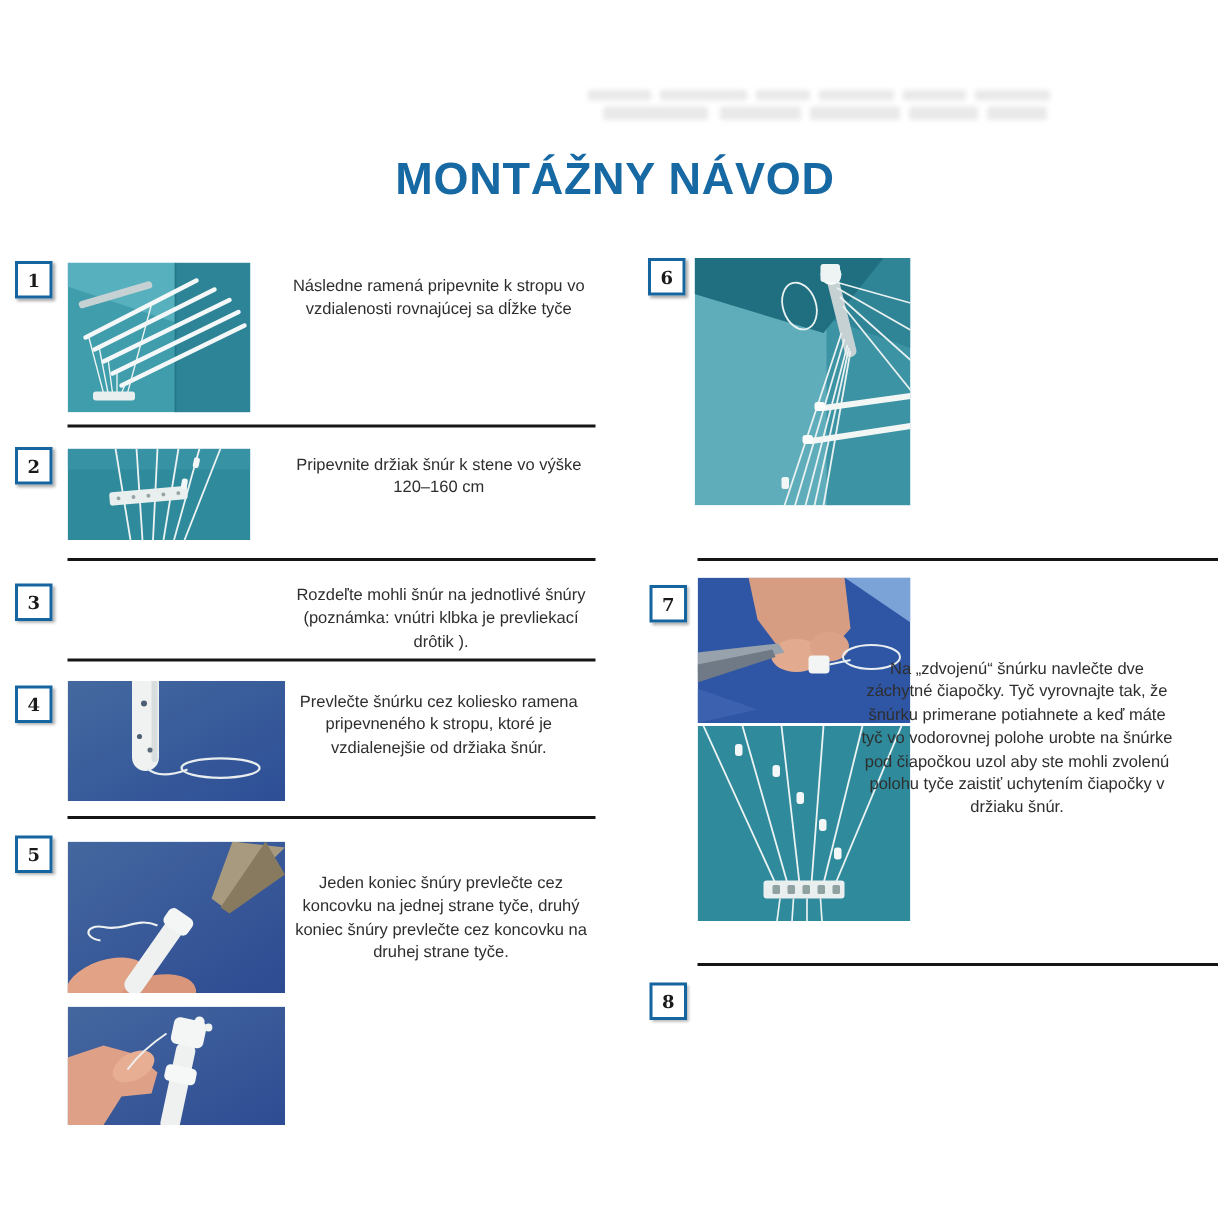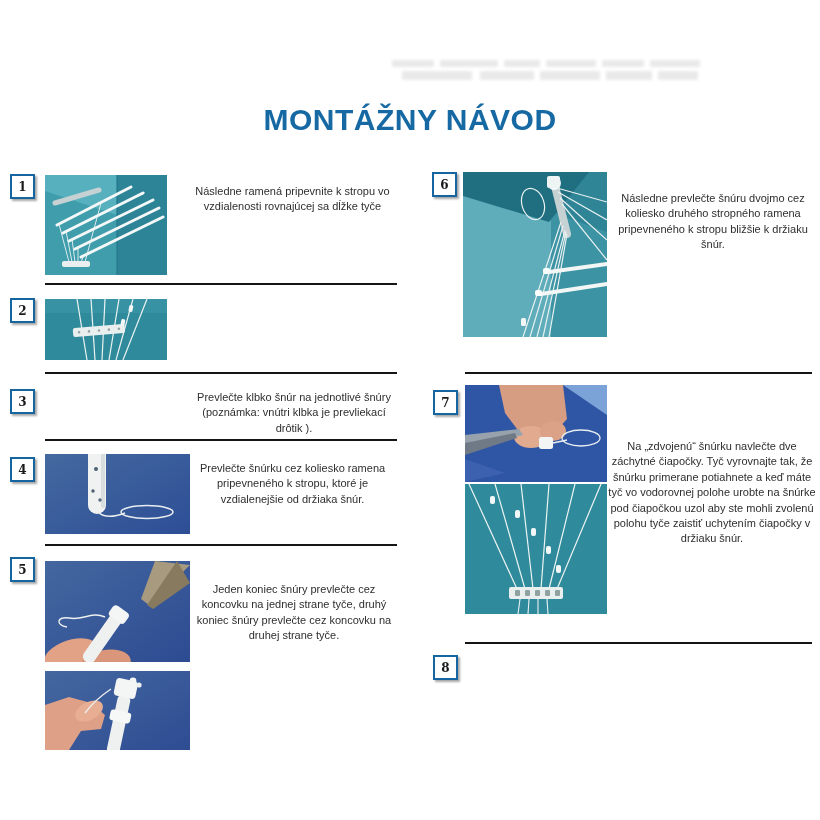--- a/index.html
+++ b/index.html
@@ -108,24 +108,25 @@
         <circle cx="34" cy="31.5" r="1.3" fill="#95a3a3"></circle>
         <circle cx="44" cy="31.5" r="1.3" fill="#95a3a3"></circle>
         <circle cx="54" cy="31.5" r="1.3" fill="#95a3a3"></circle>
         <circle cx="64" cy="31.5" r="1.3" fill="#95a3a3"></circle>
         <circle cx="74" cy="31.5" r="1.3" fill="#95a3a3"></circle>
       </g>
       <rect x="84" y="6" width="4" height="7" rx="1.5" fill="#f2f6f6" transform="rotate(12 86 9)"></rect>
       <rect x="76" y="20" width="4" height="7" rx="1.5" fill="#f2f6f6" transform="rotate(10 78 23)"></rect>
     </svg>
   </div>
+  <div class="txt" style="left:190px;top:256px;width:205px">Pripevnite držiak šnúr k stene vo výške 120–160 cm</div>
   <div class="divider" style="left:45px;top:325px;width:352px"></div>
 
   <div class="badge" style="left:10px;top:342px">3</div>
-  <div class="txt" style="left:188px;top:343px;width:212px">Prevlečte klbko šnúr na jednotlivé šnúry (poznámka: vnútri klbka je prevliekací drôtik ).</div>
+  <div class="txt" style="left:188px;top:343px;width:212px">Rozdeľte mohli šnúr na jednotlivé šnúry (poznámka: vnútri klbka je prevliekací drôtik ).</div>
   <div class="divider" style="left:45px;top:392px;width:352px"></div>
 
   <div class="badge" style="left:10px;top:410px">4</div>
   <div class="fig" style="left:45px;top:407px;width:145px;height:80px">
     <svg viewBox="0 0 145 80" preserveAspectRatio="none">
       <defs>
         <linearGradient id="g4" x1="0" y1="0" x2="1" y2="1">
           <stop offset="0" stop-color="#44699f"></stop>
             <stop offset="1" stop-color="#2d4e96"></stop>
         </linearGradient>
@@ -212,21 +213,20 @@
       </g>
       <g stroke="#f2f6f5" stroke-width="4" stroke-linecap="round">
         <line x1="86" y1="100" x2="144" y2="92"></line>
         <line x1="78" y1="122" x2="144" y2="112"></line>
       </g>
       <rect x="80" y="96" width="7" height="6" rx="2" fill="#fbfdfd"></rect>
       <rect x="72" y="118" width="7" height="6" rx="2" fill="#fbfdfd"></rect>
       <rect x="58" y="146" width="5" height="8" rx="1.5" fill="#f2f6f6"></rect>
     </svg>
   </div>
-  <div class="txt" style="left:608px;top:144px;width:210px">Následne prevlečte šnúru dvojmo cez koliesko druhého stropného ramena pripevneného k stropu bližšie k držiaku šnúr.</div>
   <div class="divider" style="left:465px;top:325px;width:347px"></div>
 
   <div class="badge" style="left:433px;top:343px">7</div>
   <div class="fig" style="left:465px;top:338px;width:142px;height:97px">
     <svg viewBox="0 0 142 97" preserveAspectRatio="none">
       <rect width="142" height="97" fill="#2f55a5"></rect>
       <polygon points="98,0 142,0 142,30" fill="#7ba3d8"></polygon>
       <polygon points="0,74 40,88 0,97" fill="#3c61ae"></polygon>
       <polygon points="34,0 98,0 102,34 84,54 58,52 40,28" fill="#d79d82"></polygon>
       <ellipse cx="66" cy="52" rx="17" ry="11" fill="#e2ab8f"></ellipse>
@@ -265,18 +265,18 @@
         <rect x="90" y="106" width="5" height="6" rx="1"></rect>
       </g>
       <g stroke="#ecf3f3" stroke-width="1.1">
         <line x1="55" y1="115" x2="53" y2="130"></line>
         <line x1="64" y1="115" x2="63" y2="130"></line>
         <line x1="73" y1="115" x2="73" y2="130"></line>
         <line x1="82" y1="115" x2="83" y2="130"></line>
       </g>
     </svg>
   </div>
-  <div class="txt" style="left:606px;top:392px;width:212px">Na „zdvojenú“ šnúrku navlečte dve záchytné čiapočky. Tyč vyrovnajte tak, že šnúrku primerane potiahnete a keď máte tyč vo vodorovnej polohe urobte na šnúrke pod čiapočkou uzol aby ste mohli zvolenú polohu tyče zaistiť uchytením čiapočky v držiaku šnúr.</div>
+  <div class="txt" style="left:572px;top:392px;width:212px">Na „zdvojenú“ šnúrku navlečte dve záchytné čiapočky. Tyč vyrovnajte tak, že šnúrku primerane potiahnete a keď máte tyč vo vodorovnej polohe urobte na šnúrke pod čiapočkou uzol aby ste mohli zvolenú polohu tyče zaistiť uchytením čiapočky v držiaku šnúr.</div>
   <div class="divider" style="left:465px;top:595px;width:347px"></div>
 
   <div class="badge" style="left:433px;top:608px">8</div>
 
 </div>
 
 </body></html>

